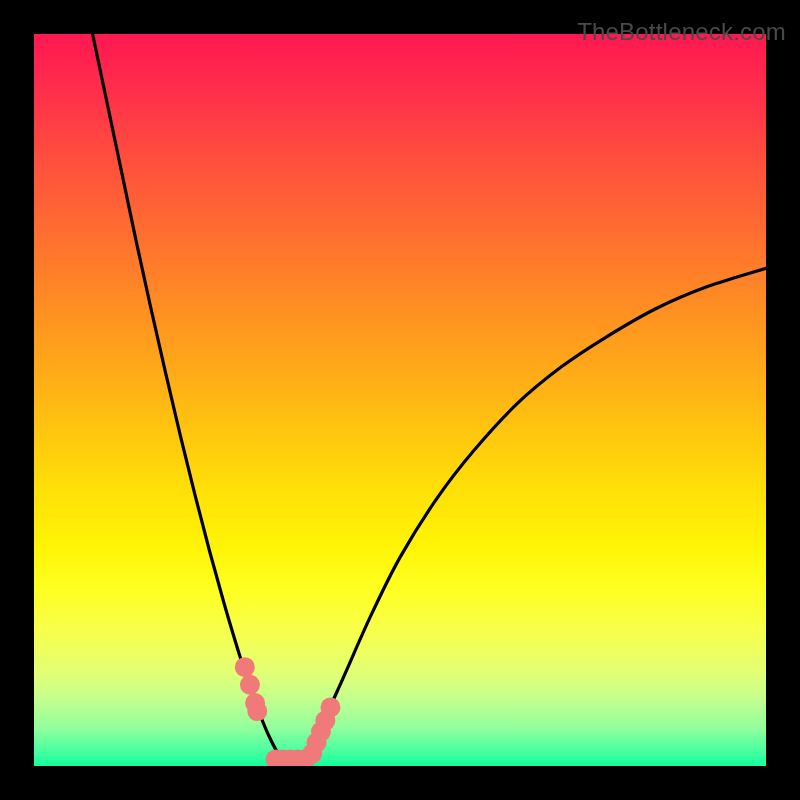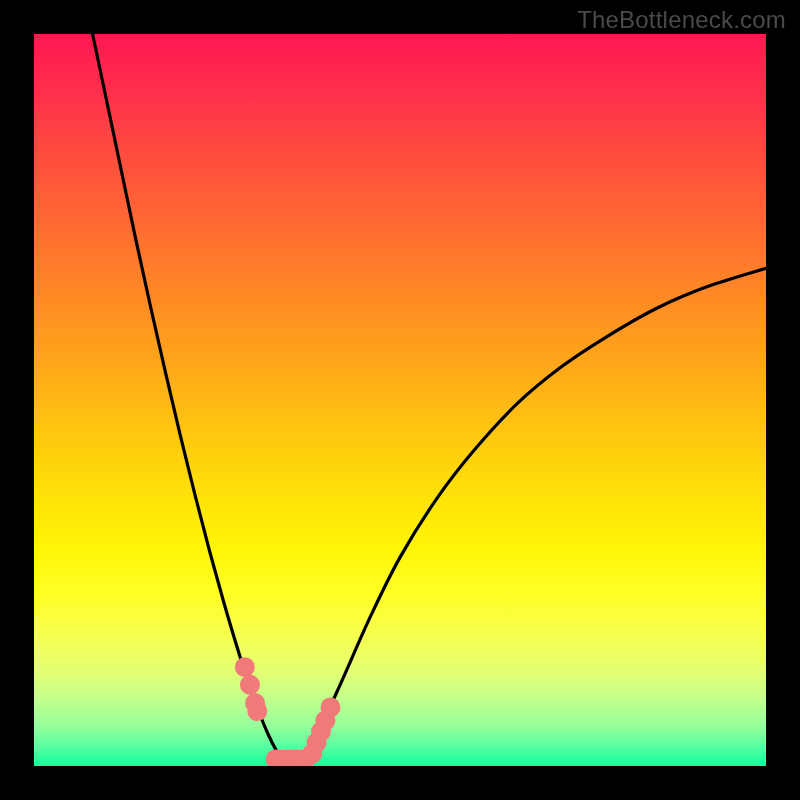--- a/index.html
+++ b/index.html
@@ -12,21 +12,21 @@
     font-family: Arial, Helvetica, sans-serif;
   }
   .frame {
     position: relative;
     width: 800px;
     height: 800px;
     background: #000;
   }
   .watermark {
     position: absolute;
-    top: 6px;
+    top: 18px;
     right: 14px;
     color: #4a4a4a;
     font-size: 24px;
     font-weight: 500;
     letter-spacing: 0.2px;
     z-index: 3;
     user-select: none;
   }
   .plot-area {
     position: absolute;

